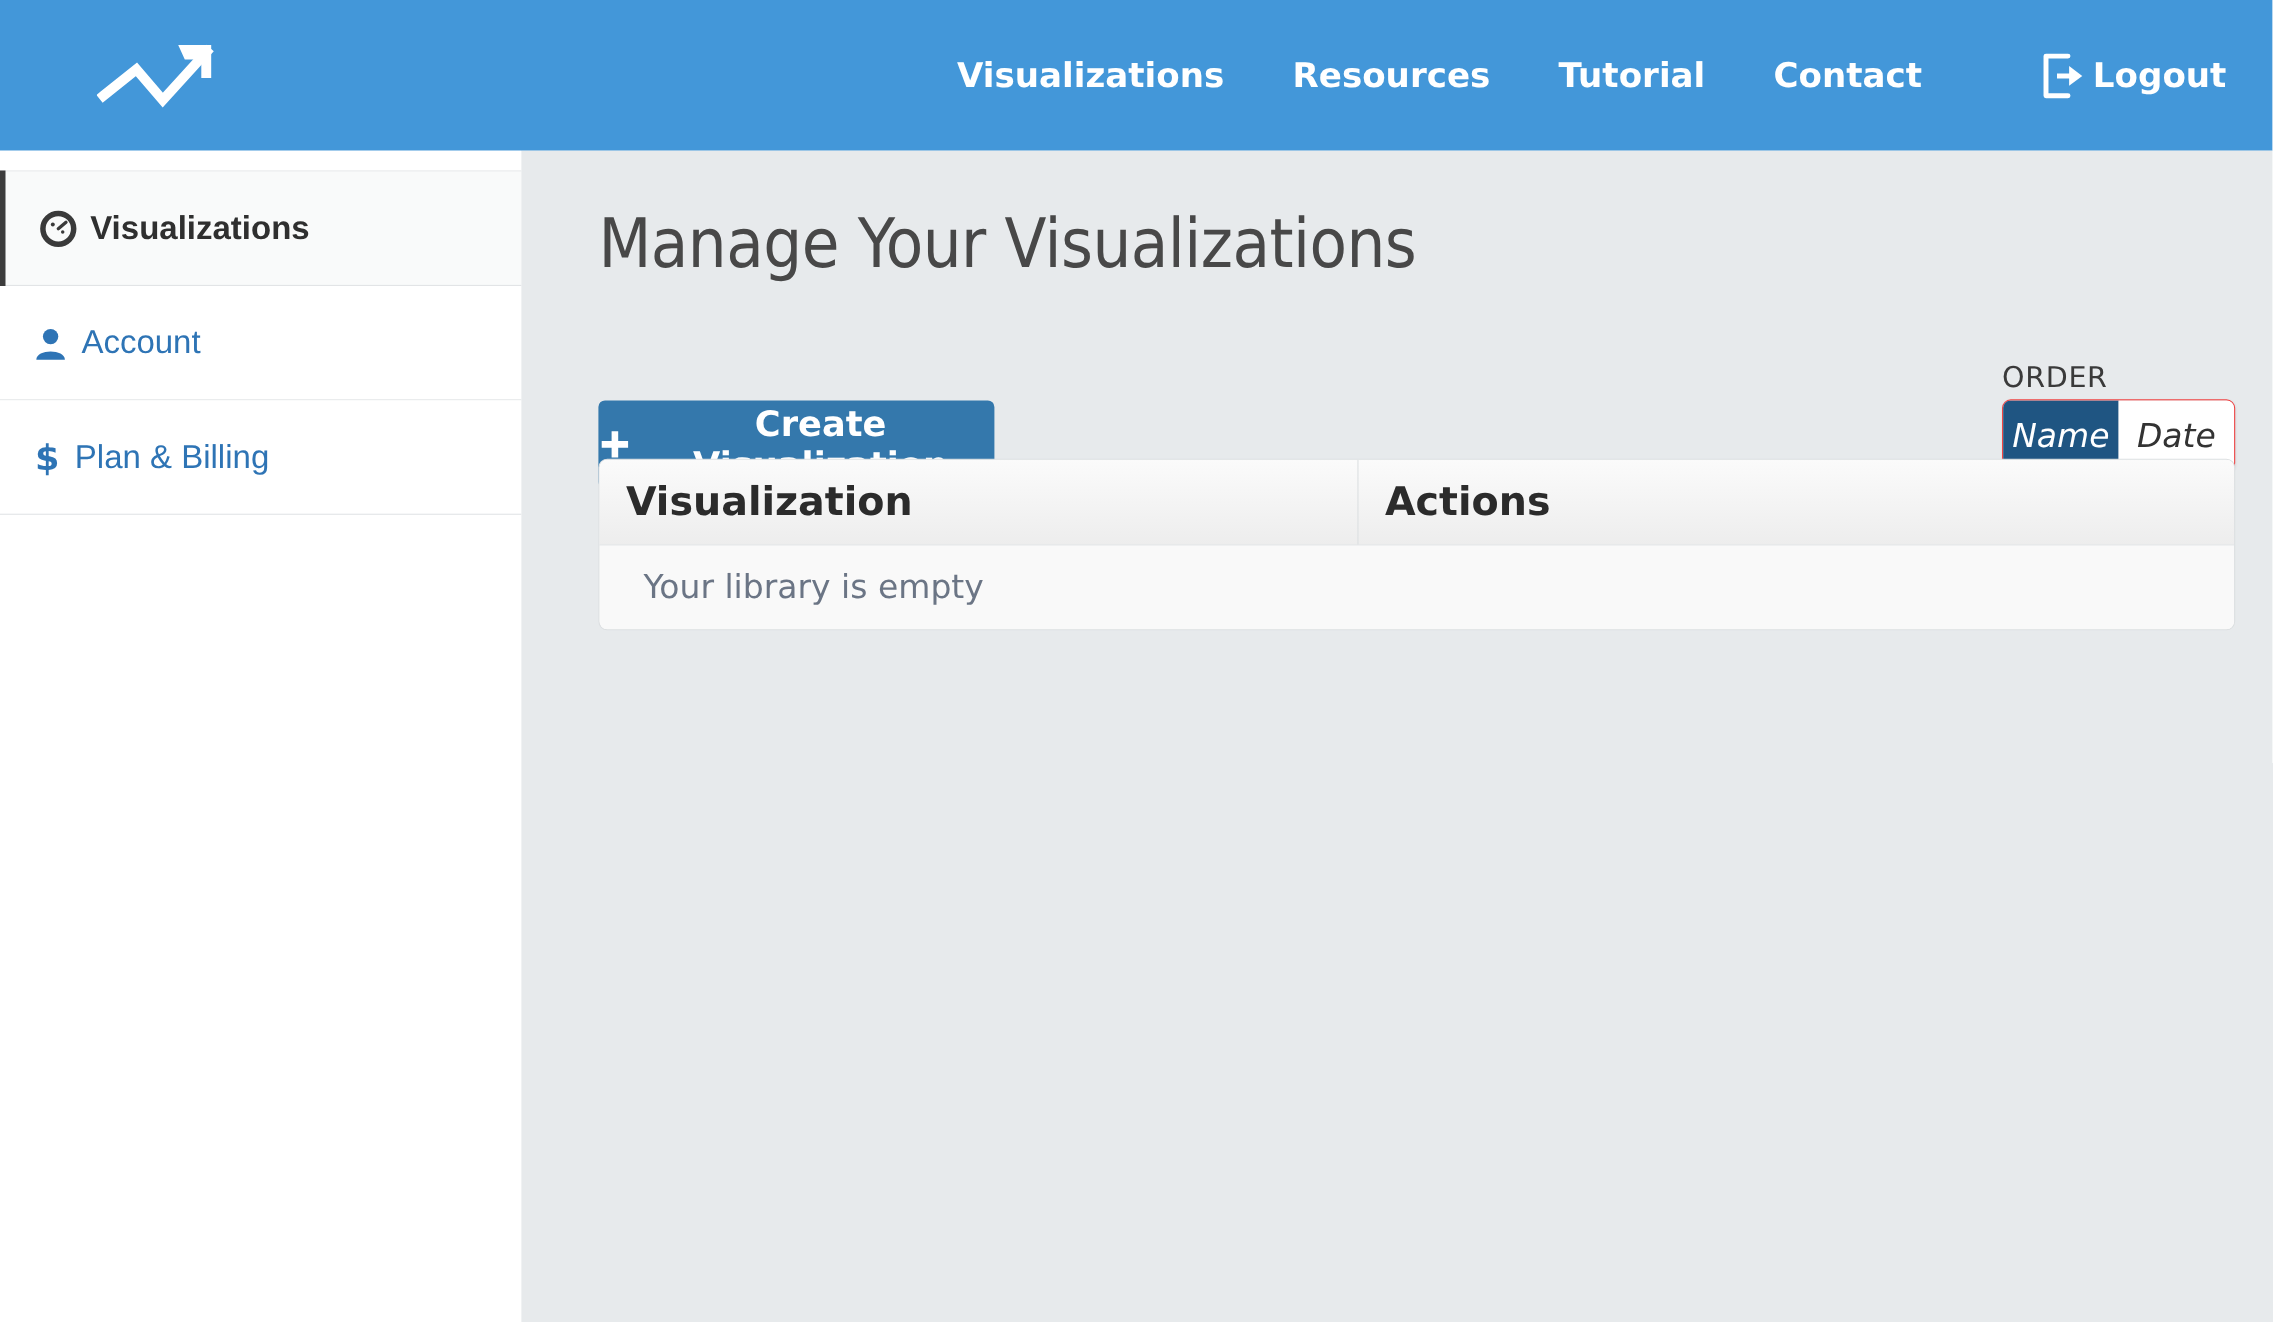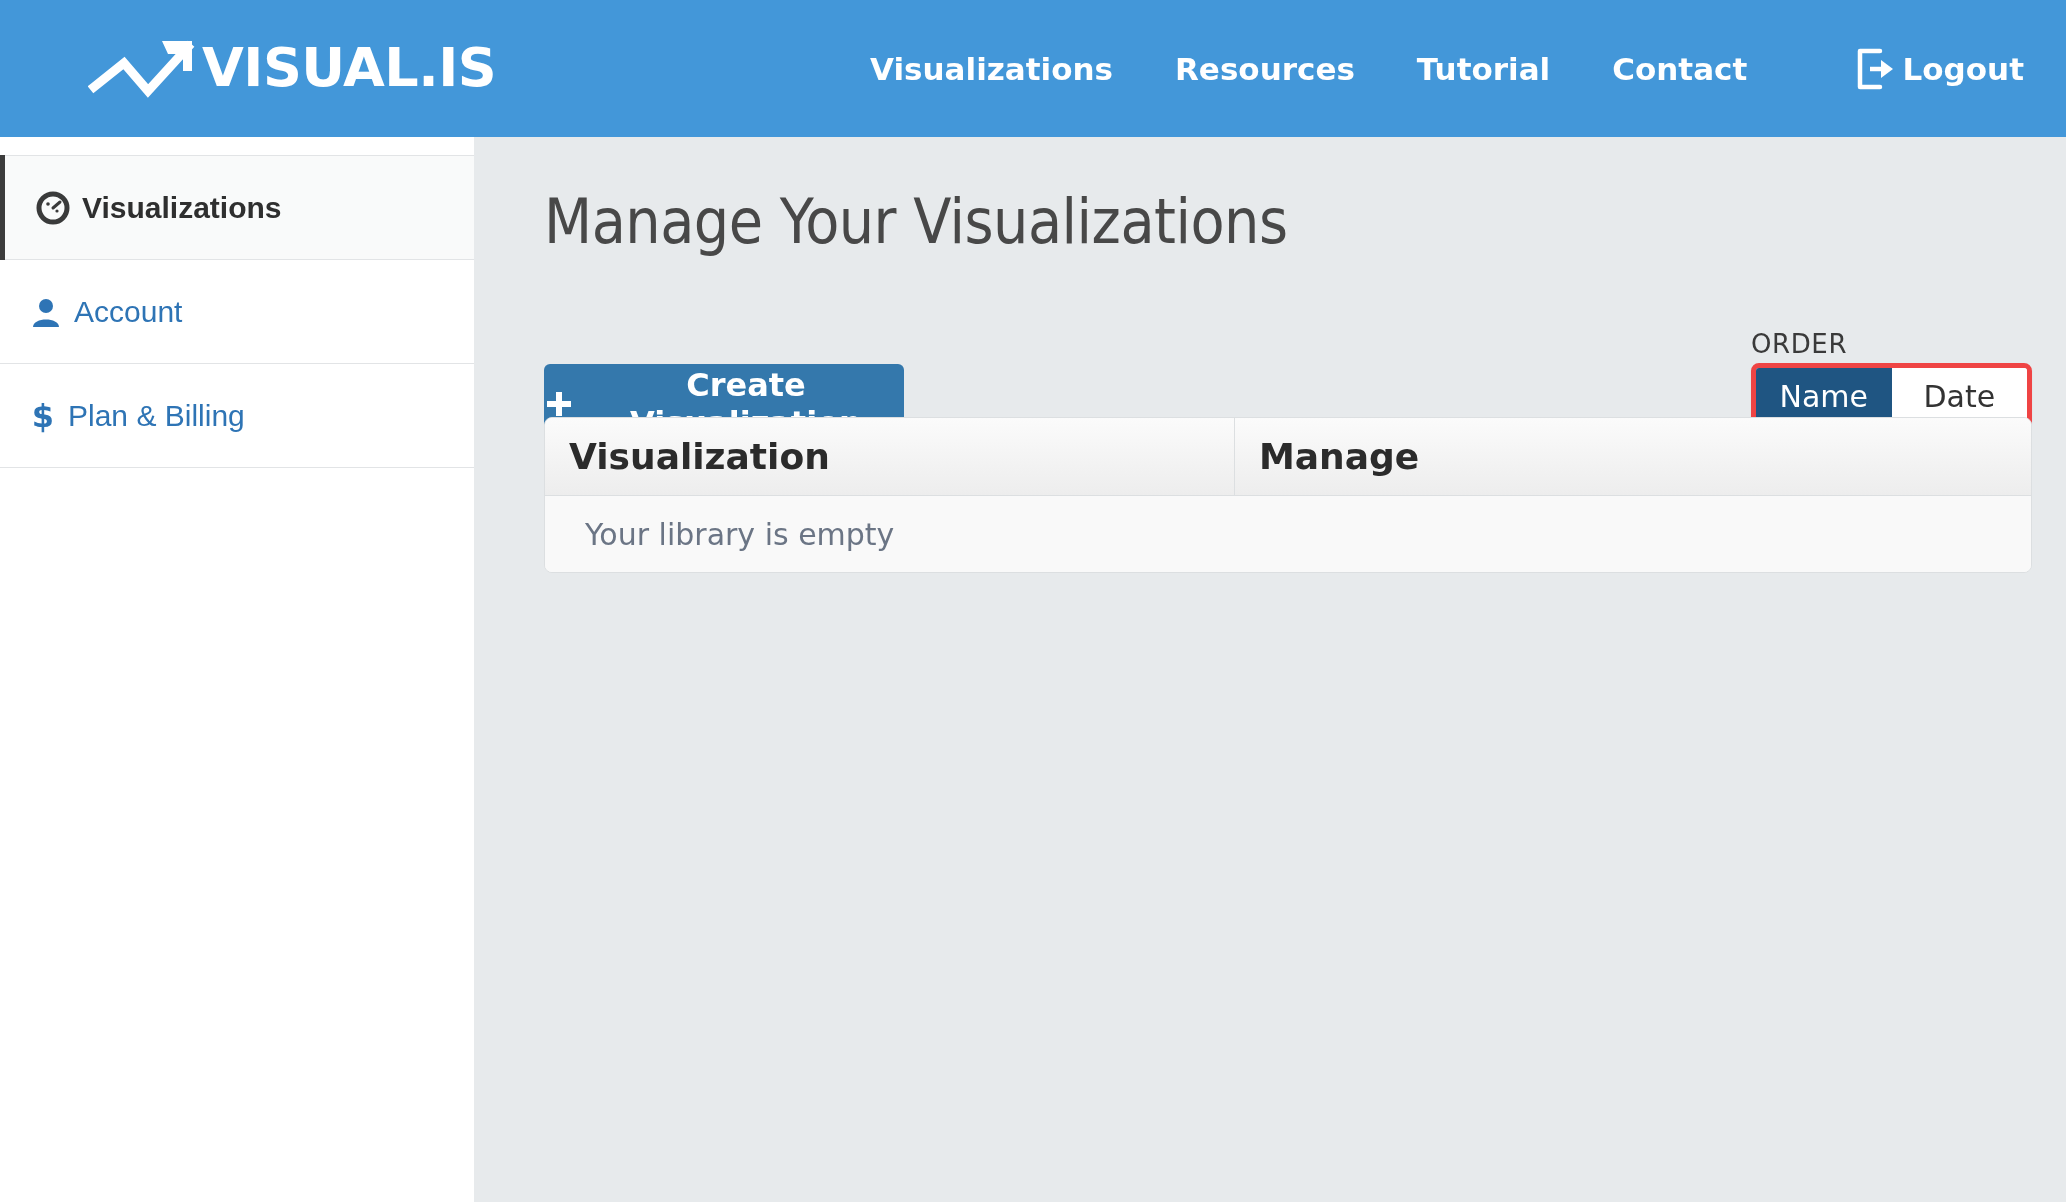--- a/index.html
+++ b/index.html
@@ -95,22 +95,23 @@
   .plus-icon { width: 30px; height: 30px; display: block; }
 
   .order-wrap { position: absolute; right: 34px; top: 192px; }
   .order-label {
     font-size: 26px; color: #3a3a3a; letter-spacing: 0.6px;
     margin-bottom: 4px; display: block; white-space: nowrap;
     font-family: "DejaVu Sans", sans-serif;
   }
   .order-toggle {
     display: flex; border-radius: 8px; overflow: hidden;
-    border: 5px solid #ef4444; width: 281px; height: 66px;
+    border: 1px solid #ef4444; width: 212px; height: 66px;
     box-shadow: 0 1px 2px rgba(0,0,0,.07);
+    font-style: italic;
   }
   .order-opt {
     flex: 1; display: flex; align-items: center; justify-content: center;
     font-size: 30px; cursor: pointer; background: #ffffff; color: #333333;
     font-family: "DejaVu Sans", sans-serif;
   }
   .order-opt.on { background: #1f5582; color: #ffffff; }
 
   .table {
     position: absolute; left: 70px; top: 280px; width: 1488px;
@@ -139,21 +140,20 @@
 
   <div class="header">
 
     <a class="logo">
       <span>
         <svg class="logo-mark" viewBox="0 0 118 78">
           <path d="M6 58 L36 34 L60 62 L100 18" fill="none" stroke="#ffffff" stroke-width="9" stroke-linecap="square" stroke-linejoin="miter"></path>
           <path d="M74 12 L104 12 L104 42 L95 42 L95 25 L80 25 Z" fill="#ffffff"></path>
         </svg>
       </span>
-      <span class="logo-text">VISUAL.IS</span>
     </a>
 
     <nav class="nav">
       <a class="nav-link">Visualizations</a>
       <a class="nav-link">Resources</a>
       <a class="nav-link">Tutorial</a>
       <a class="nav-link">Contact</a>
     </nav>
 
     <a class="logout">
@@ -224,21 +224,21 @@
         <span class="order-label">ORDER</span>
         <div class="order-toggle">
           <div class="order-opt on">Name</div>
           <div class="order-opt">Date</div>
         </div>
       </div>
 
       <div class="table">
         <div class="t-head">
           <div class="th th-vis">Visualization</div>
-          <div class="th th-act">Manage</div>
+          <div class="th th-act">Actions</div>
         </div>
         <div class="t-row">
           <div class="td">Your library is empty</div>
         </div>
       </div>
 
     </div>
   </div>
 </div>
 

